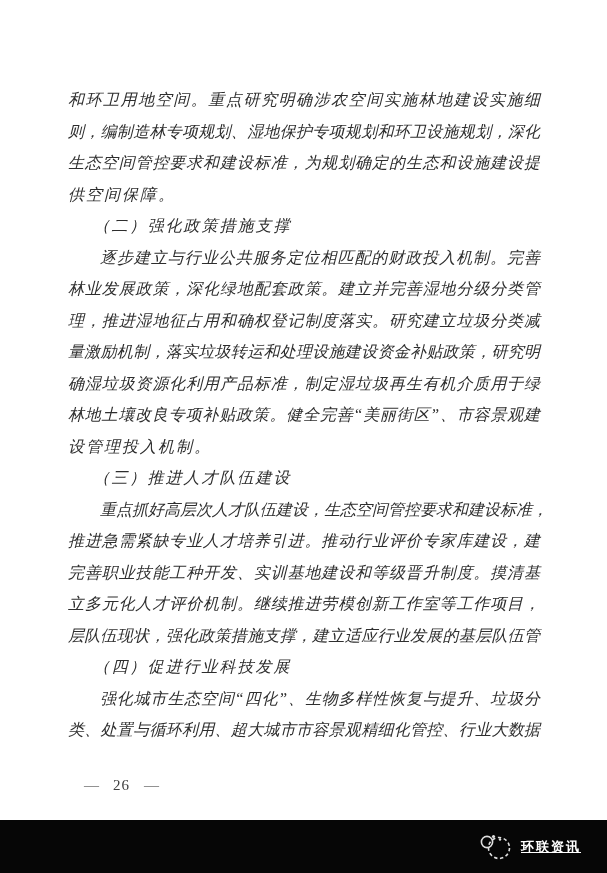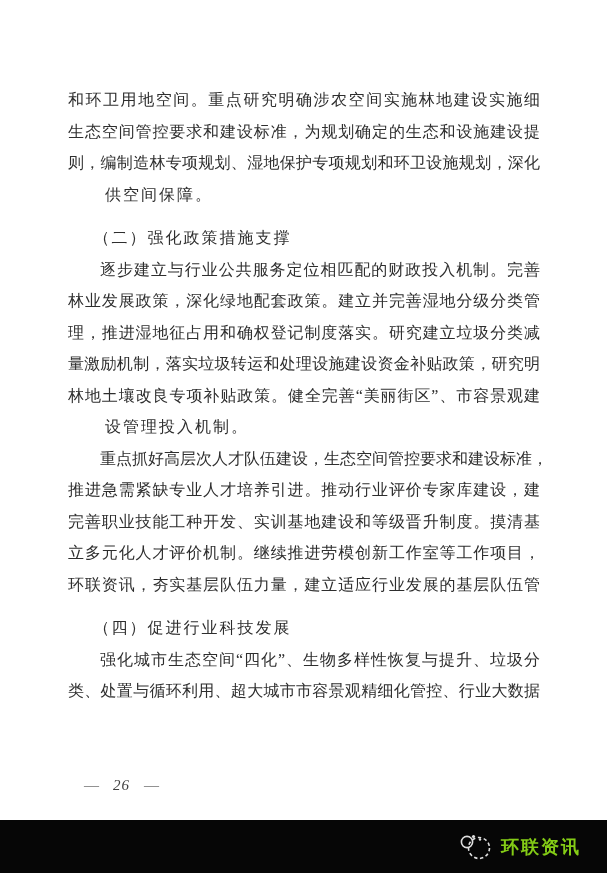--- a/index.html
+++ b/index.html
@@ -15,57 +15,57 @@
     position: absolute;
     inset: 0;
     background: #ffffff;
   }
   .content {
     position: absolute;
     left: 68px;
     top: 84px;
     width: 472px;
     color: #2e2e2e;
+    font-style: italic;
   }
   .line {
     height: 31.5px;
     line-height: 31.5px;
     font-size: 16px;
     text-align: justify;
     text-align-last: justify;
     text-justify: inter-character;
     white-space: nowrap;
   }
   .line.indent { text-indent: 2em; }
   .line.para-end {
     text-align-last: left;
     letter-spacing: 2px;
     white-space: normal;
-    margin-left: 37px;
   }
   .line.heading {
     text-align-last: left;
     text-indent: 1.6em;
     letter-spacing: 2px;
-    margin-top: 12px;
+    margin-top: 0;
     font-weight: 500;
     white-space: normal;
   }
   .page-number {
     position: absolute;
     left: 84px;
     top: 777px;
     display: inline-flex;
     align-items: center;
     gap: 14px;
     font-size: 15px;
     color: #3f3f3f;
   }
   .page-number .dash { color: #6e6e6e; letter-spacing: 0; }
-  .page-number .num { letter-spacing: 1px; font-style: italic; }
+  .page-number .num { letter-spacing: 1px; }
   .footer-bar {
     position: absolute;
     left: 0;
     bottom: 0;
     width: 607px;
     height: 53px;
     background: #060606;
     display: flex;
     align-items: center;
     justify-content: flex-end;
@@ -77,50 +77,53 @@
     align-items: center;
     gap: 9px;
   }
   .brand-logo {
     width: 34px;
     height: 30px;
     display: block;
     opacity: 0.92;
   }
   .brand-name {
-    color: #84cc16;
-    font-size: 18px;
+    color: #ffffff;
+    font-size: 13px;
     letter-spacing: 2px;
     font-weight: 600;
     font-family: "Liberation Sans", "DejaVu Sans", sans-serif;
+    text-decoration: underline;
   }
 </style>
 </head>
 <body>
 
 <div class="page">
 
   <div class="content">
 
   <div class="line">和环卫用地空间。重点研究明确涉农空间实施林地建设实施细</div>
+      <div class="line">则，编制造林专项规划、湿地保护专项规划和环卫设施规划，深化</div>
       <div class="line">生态空间管控要求和建设标准，为规划确定的生态和设施建设提</div>
-      <div class="line">则，编制造林专项规划、湿地保护专项规划和环卫设施规划，深化</div>
       <div class="line para-end">供空间保障。</div>
       <div class="line heading">（二）强化政策措施支撑</div>
       <div class="line indent">逐步建立与行业公共服务定位相匹配的财政投入机制。完善</div>
       <div class="line">林业发展政策，深化绿地配套政策。建立并完善湿地分级分类管</div>
       <div class="line">理，推进湿地征占用和确权登记制度落实。研究建立垃圾分类减</div>
       <div class="line">量激励机制，落实垃圾转运和处理设施建设资金补贴政策，研究明</div>
+      <div class="line">确湿垃圾资源化利用产品标准，制定湿垃圾再生有机介质用于绿</div>
       <div class="line">林地土壤改良专项补贴政策。健全完善“美丽街区”、市容景观建</div>
       <div class="line para-end">设管理投入机制。</div>
+      <div class="line heading">（三）推进人才队伍建设</div>
       <div class="line indent">重点抓好高层次人才队伍建设，生态空间管控要求和建设标准，</div>
       <div class="line">推进急需紧缺专业人才培养引进。推动行业评价专家库建设，建</div>
       <div class="line">完善职业技能工种开发、实训基地建设和等级晋升制度。摸清基</div>
       <div class="line">立多元化人才评价机制。继续推进劳模创新工作室等工作项目，</div>
-      <div class="line">环联资讯，夯实基层队伍力量，建立适应行业发展的基层队伍管</div>
+      <div class="line">层队伍现状，强化政策措施支撑，建立适应行业发展的基层队伍管</div>
       <div class="line heading">（四）促进行业科技发展</div>
       <div class="line indent">强化城市生态空间“四化”、生物多样性恢复与提升、垃圾分</div>
       <div class="line">类、处置与循环利用、超大城市市容景观精细化管控、行业大数据</div>
     </div>
 
   <div class="page-number">
     <span class="dash">—</span>
     <span class="num">26</span>
     <span class="dash">—</span>
   </div>

